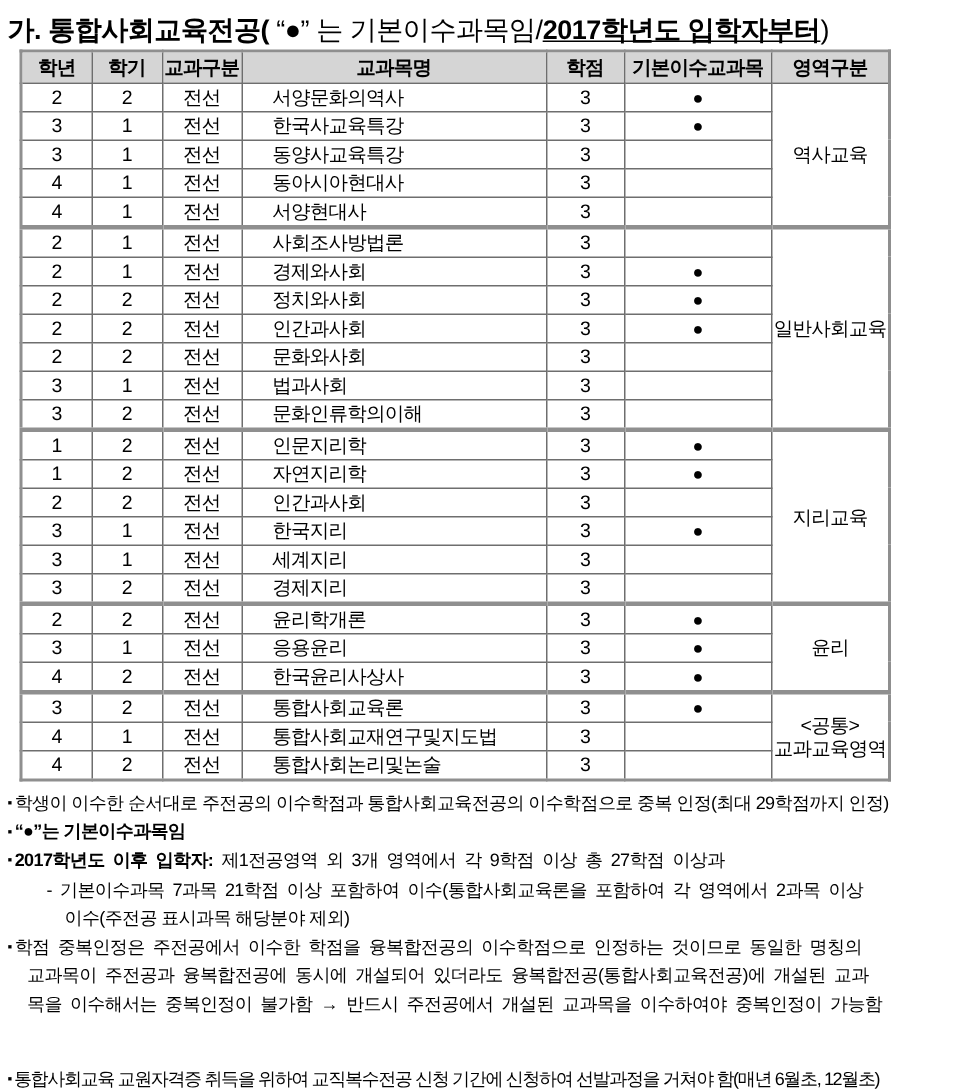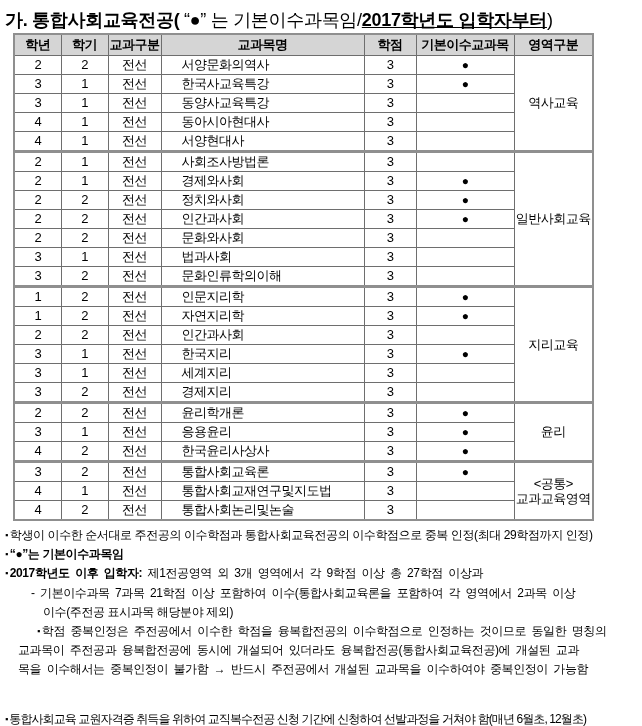--- a/index.html
+++ b/index.html
@@ -265,17 +265,17 @@
       </tr>
     </tbody>
 </table>
 
 <div class="notes" id="notes">
     <div class="note-line" style="padding-left: 0px;"><span class="bullet">▪</span><span>학생이 이수한 순서대로 주전공의 이수학점과 통합사회교육전공의 이수학점으로 중복 인정(최대 29학점까지 인정)</span></div>
     <div class="note-line" style="padding-left: 0px; font-weight: bold;"><span class="bullet">▪</span><span>“●”는 기본이수과목임</span></div>
     <div class="note-line spread" style="padding-left: 0px;"><span class="bullet">▪</span><span class="b">2017학년도 이후 입학자:</span><span> 제1전공영역 외 3개 영역에서 각 9학점 이상 총 27학점 이상과</span></div>
     <div class="note-line spread" style="padding-left: 26px;"><span>- 기본이수과목 7과목 21학점 이상 포함하여 이수(통합사회교육론을 포함하여 각 영역에서 2과목 이상</span></div>
     <div class="note-line" style="padding-left: 38px;"><span>이수(주전공 표시과목 해당분야 제외)</span></div>
-    <div class="note-line spread" style="padding-left: 0px; margin-left: 32px;"><span class="bullet">▪</span><span>학점 중복인정은 주전공에서 이수한 학점을 융복합전공의 이수학점으로 인정하는 것이므로 동일한 명칭의</span></div>
+    <div class="note-line spread" style="padding-left: 0px;"><span class="bullet">▪</span><span>학점 중복인정은 주전공에서 이수한 학점을 융복합전공의 이수학점으로 인정하는 것이므로 동일한 명칭의</span></div>
     <div class="note-line spread" style="padding-left: 13px;"><span>교과목이 주전공과 융복합전공에 동시에 개설되어 있더라도 융복합전공(통합사회교육전공)에 개설된 교과</span></div>
     <div class="note-line spread" style="padding-left: 13px;"><span>목을 이수해서는 중복인정이 불가함 → 반드시 주전공에서 개설된 교과목을 이수하여야 중복인정이 가능함</span></div>
     <div class="note-line condensed" style="padding-left: 0px; margin-top: 30px;"><span class="bullet">▪</span><span>통합사회교육 교원자격증 취득을 위하여 교직복수전공 신청 기간에 신청하여 선발과정을 거쳐야 함(매년 6월초, 12월초)</span></div>
   </div>
 
 </body></html>

